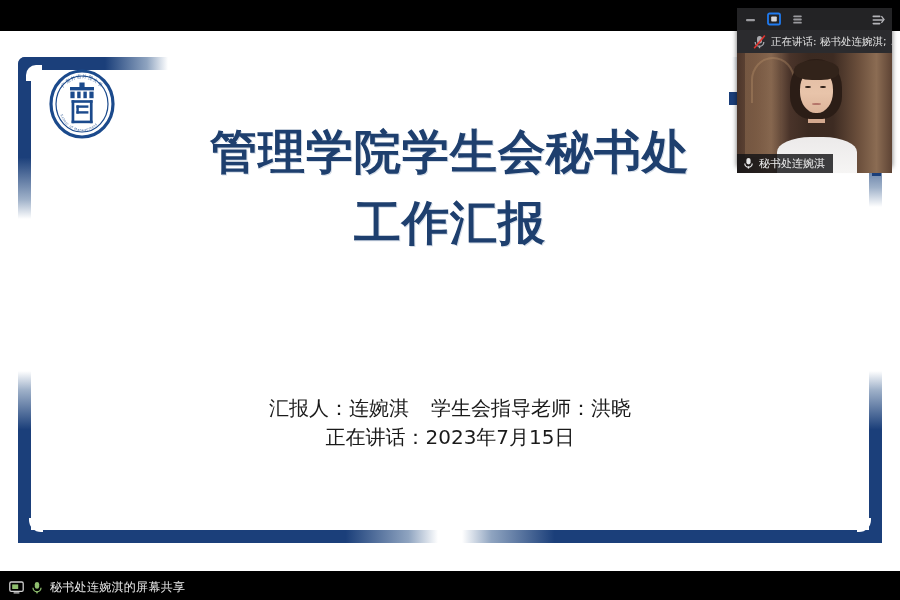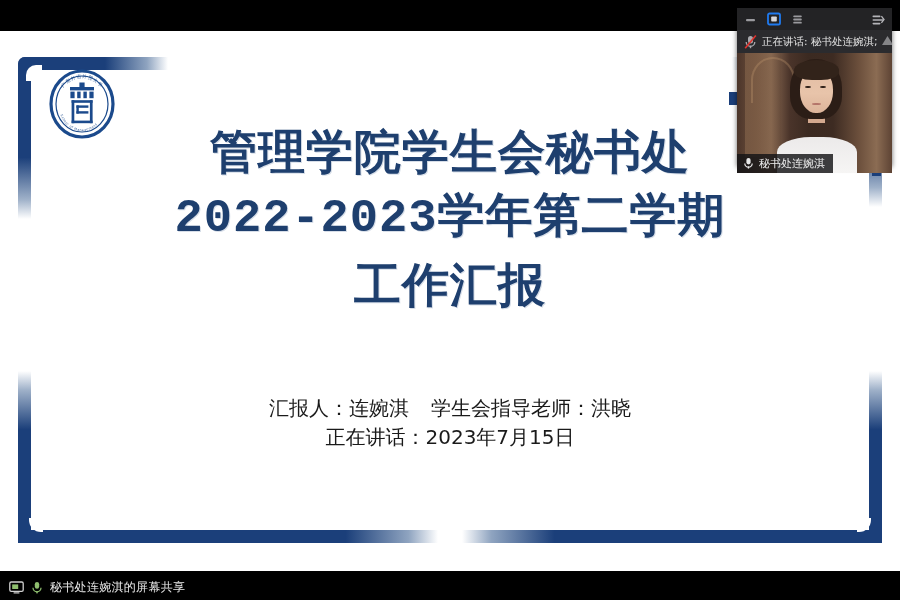--- a/index.html
+++ b/index.html
@@ -234,21 +234,21 @@
   #tb-right {
     margin-left: auto;
   }
 
   #speaking-bar {
     position: relative;
     height: 23px;
     background: #2b2b2e;
     display: flex;
     align-items: center;
-    padding-left: 6px;
+    padding-left: 15px;
     gap: 4px;
     overflow: hidden;
   }
   #speaking-text {
     color: #e2e2e2;
     font-size: 10.5px;
     font-family: "DejaVu Sans", "Liberation Sans", sans-serif;
     white-space: nowrap;
   }
   #speaking-waves {
@@ -412,21 +412,20 @@
           <rect x="27.6" y="54.6" width="21" height="2.6"></rect>
           <rect x="32.4" y="39.4" width="12" height="2.4"></rect>
           <rect x="32.4" y="45.2" width="12" height="2.4"></rect>
           <rect x="32.4" y="39.4" width="2.4" height="8.2"></rect>
         </g>
       </svg>
     </div>
 
     <div id="title-block">
       <div class="title-line" id="title-1">管理学院学生会秘书处</div>
-      <div class="title-line" id="title-2">2022-2023学年第二学期</div>
       <div class="title-line" id="title-3">工作汇报</div>
     </div>
 
     <div id="subtitle-block">
       <div class="sub-line">
         <span>汇报人：</span><span>连婉淇</span><span class="sub-gap"></span><span>学生会指导老师：</span><span>洪晓</span>
       </div>
       <div class="sub-line">
         <span>正在讲话：</span><span>2023年7月15日</span>
       </div>

